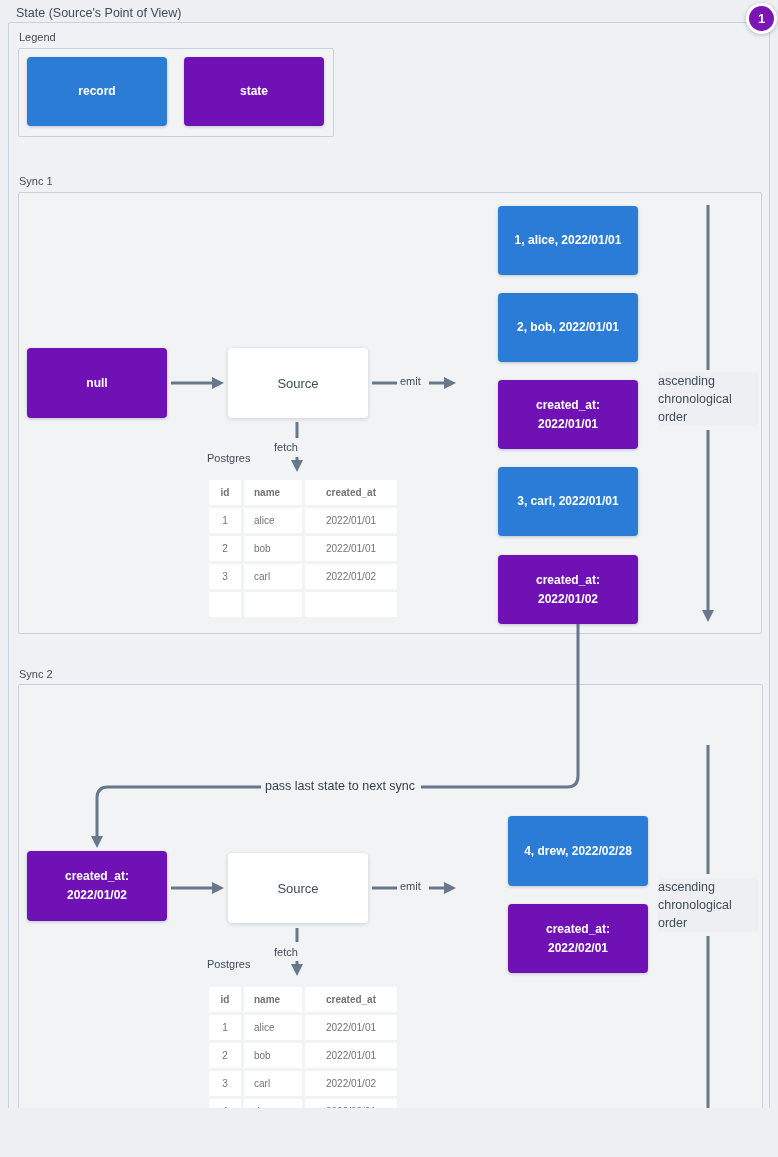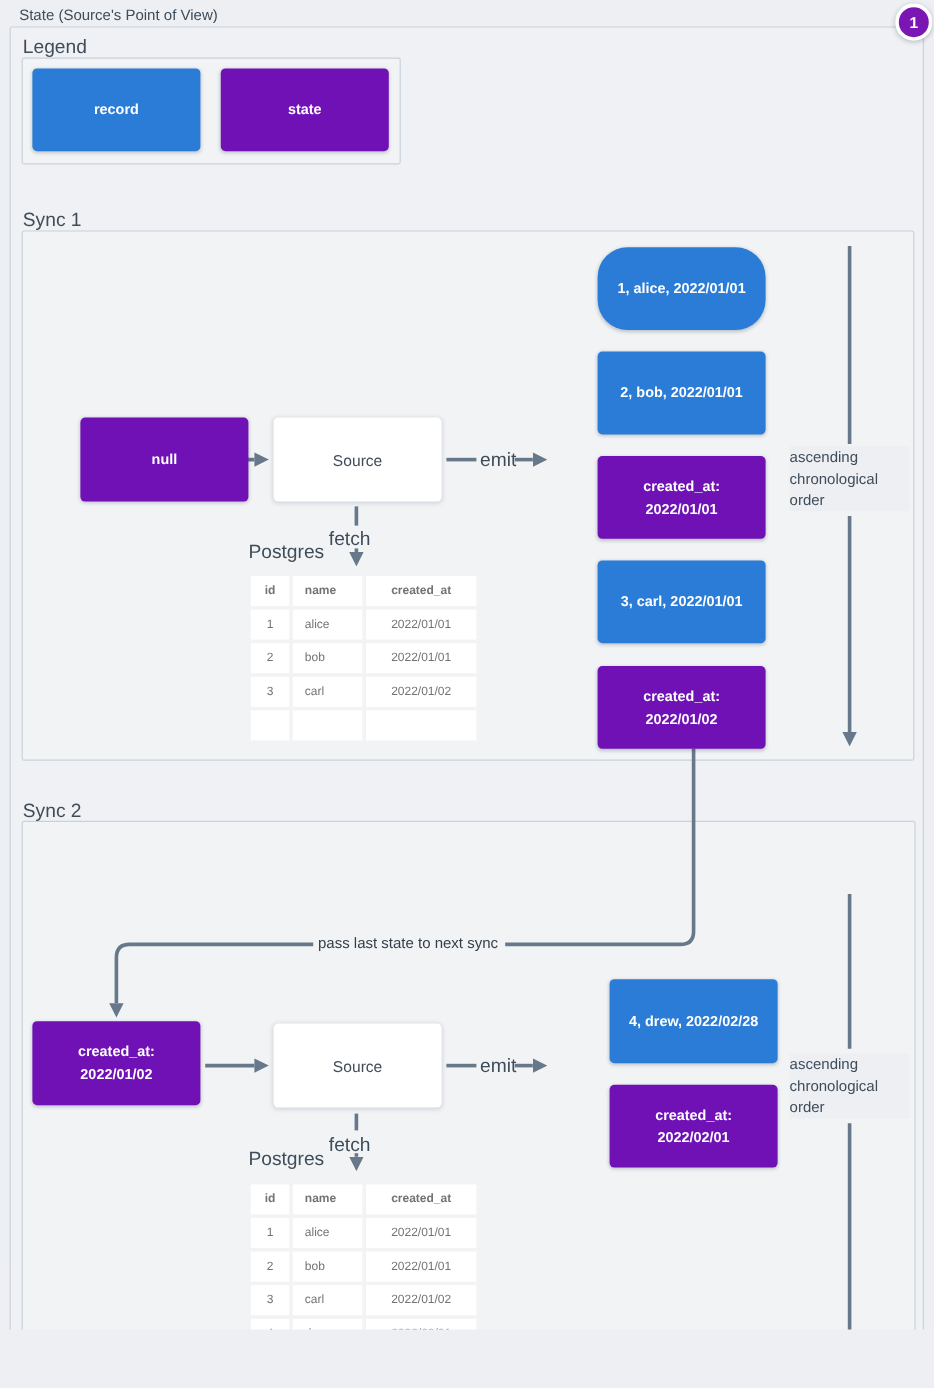--- a/index.html
+++ b/index.html
@@ -3,21 +3,21 @@
 <meta charset="utf-8">
 <style>
   :root{
     --record:#2a7cd6; --state:#7011b6; --badge:#7b16b4;
     --arrow:#66788a; --border:#c9d2dc; --bg:#edeff3; --text:#3f4d5a;
   }
   html,body{margin:0;padding:0;}
   body{font-family:"Liberation Sans",sans-serif;background:var(--bg);}
   .scene{position:relative;width:778px;height:1108px;background:var(--bg);overflow:hidden;}
   .frame{position:absolute;border:1px solid var(--border);border-radius:2px;background:rgba(255,255,255,0.15);z-index:0;}
-  .lbl{position:absolute;font-size:16px;color:var(--text);font-weight:500;z-index:2;white-space:nowrap;}
+  .lbl{position:absolute;font-size:11px;color:var(--text);font-weight:500;z-index:2;white-space:nowrap;}
   .node{position:absolute;width:140px;height:70px;border-radius:4px;display:flex;align-items:center;justify-content:center;
         text-align:center;font-size:12px;font-weight:700;color:#fff;z-index:2;
         box-shadow:0 1px 3px rgba(40,50,70,0.25);line-height:19px;}
   .node.record{background:var(--record);}
   .node.state{background:var(--state);padding:0 20px;width:100px;}
   .node.source{background:#fff;color:var(--text);font-weight:500;font-size:13px;box-shadow:0 1px 4px rgba(40,50,70,0.18);}
   .wires{position:absolute;left:0;top:0;z-index:1;}
   .wires line,.wires path{stroke:var(--arrow);stroke-width:3;fill:none;}
   .wires marker path{fill:var(--arrow);stroke:none;}
   .ordernote{position:absolute;width:100px;text-align:left;font-size:12.5px;color:var(--text);
@@ -46,25 +46,25 @@
   <div class="badge">1</div>
 
   <div class="lbl" style="left:19px;top:31px;">Legend</div>
   <div class="frame" style="left:18px;top:48px;width:314px;height:87px;"></div>
   <div class="node state" style="left:184px;top:57px;height:69px;">state</div>
   <div class="node record" style="left:27px;top:57px;height:69px;">record</div>
 
   <div class="lbl" style="left:19px;top:175px;">Sync 1</div>
   <div class="frame" style="left:18px;top:192px;width:742px;height:440px;"></div>
 
-  <div class="node state" style="left:27px;top:348px;margin-left:40px;">null</div>
+  <div class="node state" style="left:27px;top:348px;">null</div>
   <div class="node source" style="left:228px;top:348px;">Source</div>
   <div class="lbl" style="left:400px;top:375px;">emit</div>
 
-  <div class="node record" style="left:498px;top:206px;height:69px;border-radius:25px;">1, alice, 2022/01/01</div>
+  <div class="node record" style="left:498px;top:206px;height:69px;">1, alice, 2022/01/01</div>
   <div class="node record" style="left:498px;top:293px;height:69px;">2, bob, 2022/01/01</div>
   <div class="node state" style="left:498px;top:380px;height:69px;">created_at: 2022/01/01</div>
   <div class="node record" style="left:498px;top:467px;height:69px;">3, carl, 2022/01/01</div>
   <div class="node state" style="left:498px;top:555px;height:69px;">created_at: 2022/01/02</div>
 
   <div class="ordernote" style="left:658px;top:372px;">ascending chronological order</div>
 
   <div class="lbl" style="left:274px;top:441px;">fetch</div>
   <div class="lbl" style="left:207px;top:452px;">Postgres</div>
 

